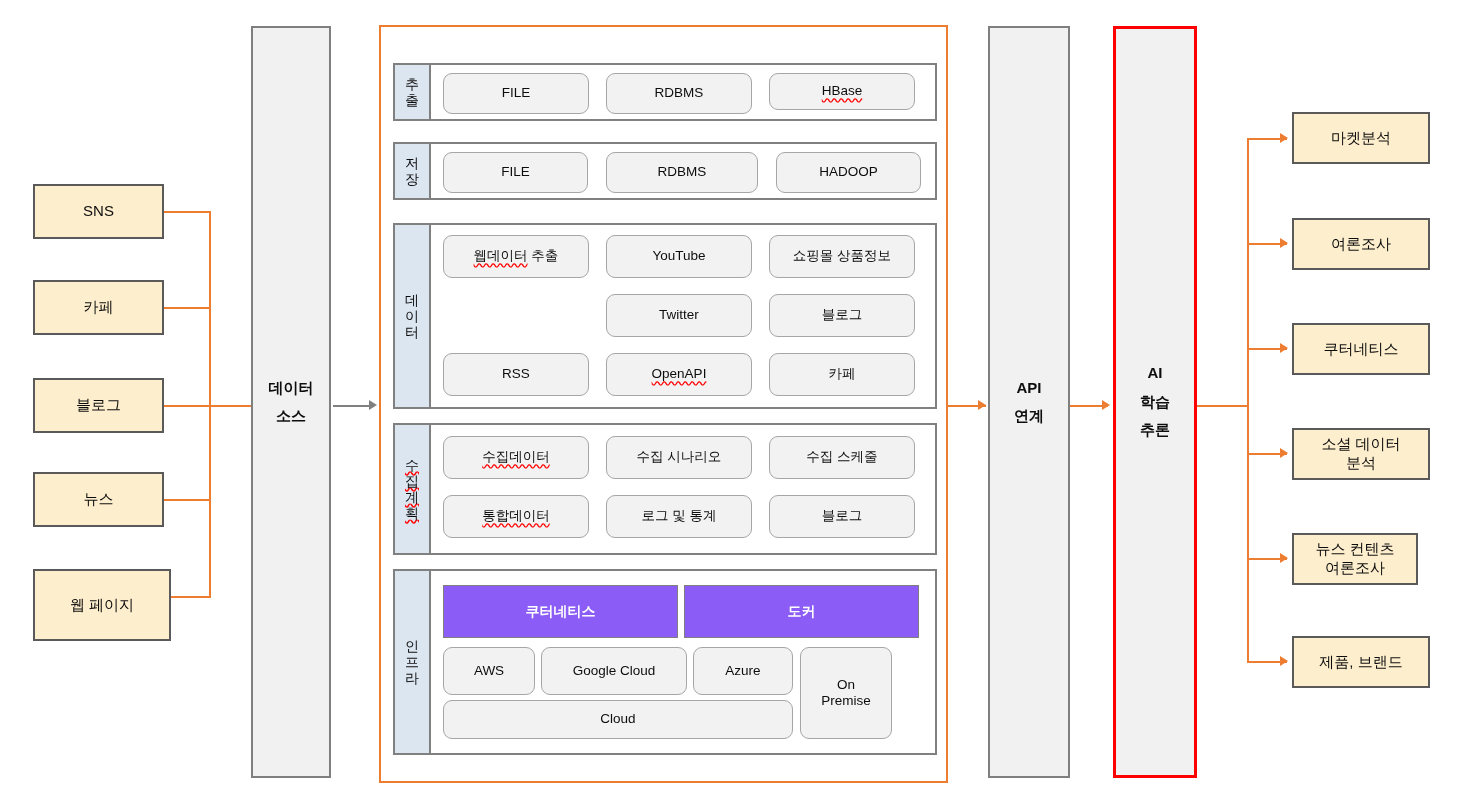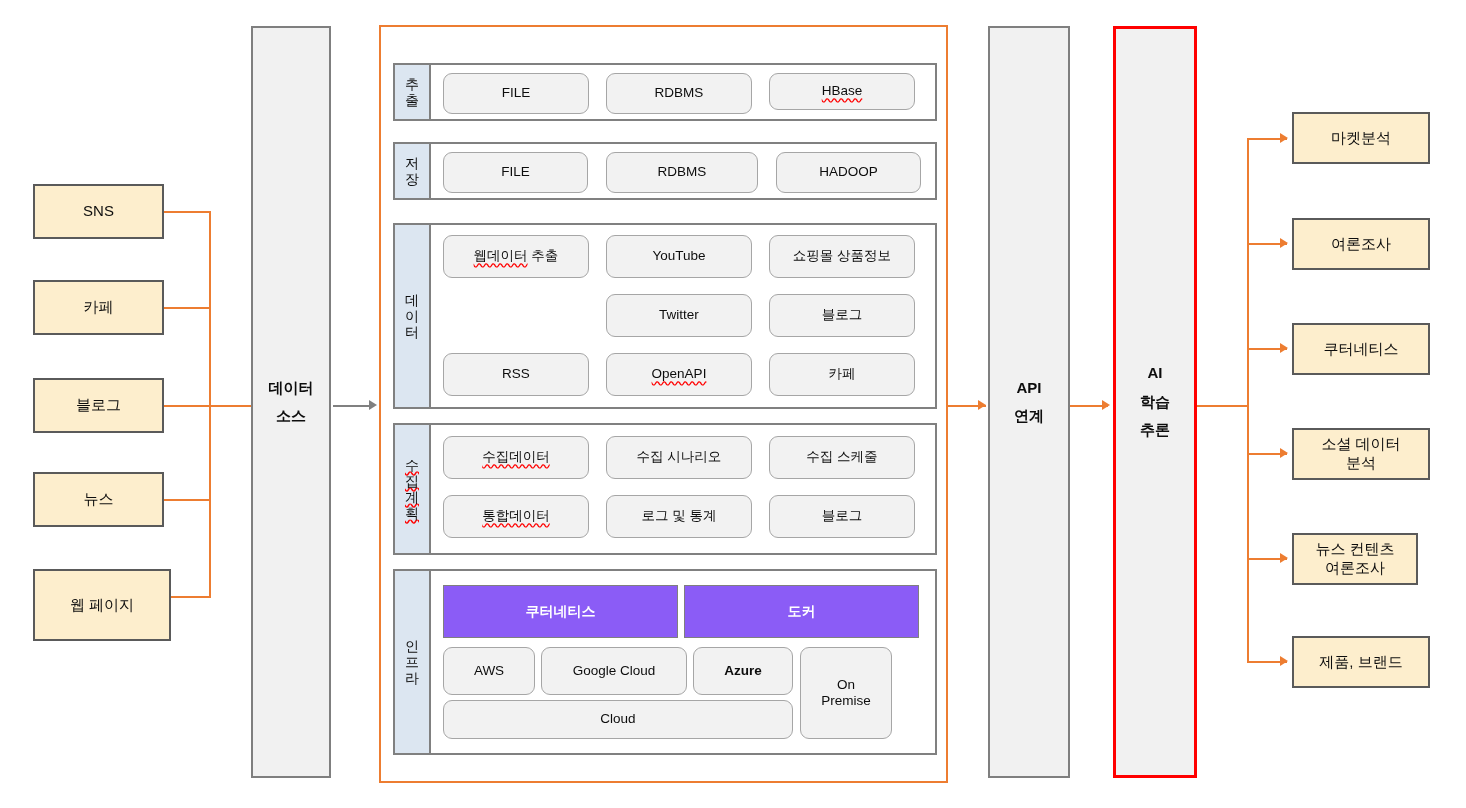--- a/index.html
+++ b/index.html
@@ -236,21 +236,21 @@
         <div class="chip blue" style="left:253px;top:14px;width:235px;height:53px;">
           <span>도커</span>
         </div>
 
         <div class="chip" style="left:12px;top:76px;width:92px;height:48px;justify-content:center;">
           <span>AWS</span>
         </div>
         <div class="chip" style="left:110px;top:76px;width:146px;height:48px;">
           <span>Google Cloud</span>
         </div>
-        <div class="chip" style="left:262px;top:76px;width:100px;height:48px;font-weight:bold;">
+        <div class="chip" style="left:262px;top:76px;width:100px;height:48px;">
           <span>Azure</span>
         </div>
         <div class="chip" style="left:369px;top:76px;width:92px;height:92px;">
           <span>On<br>Premise</span>
         </div>
         <div class="chip" style="left:12px;top:129px;width:350px;height:39px;">
           <span>Cloud</span>
         </div>
       </div>
     </div>

